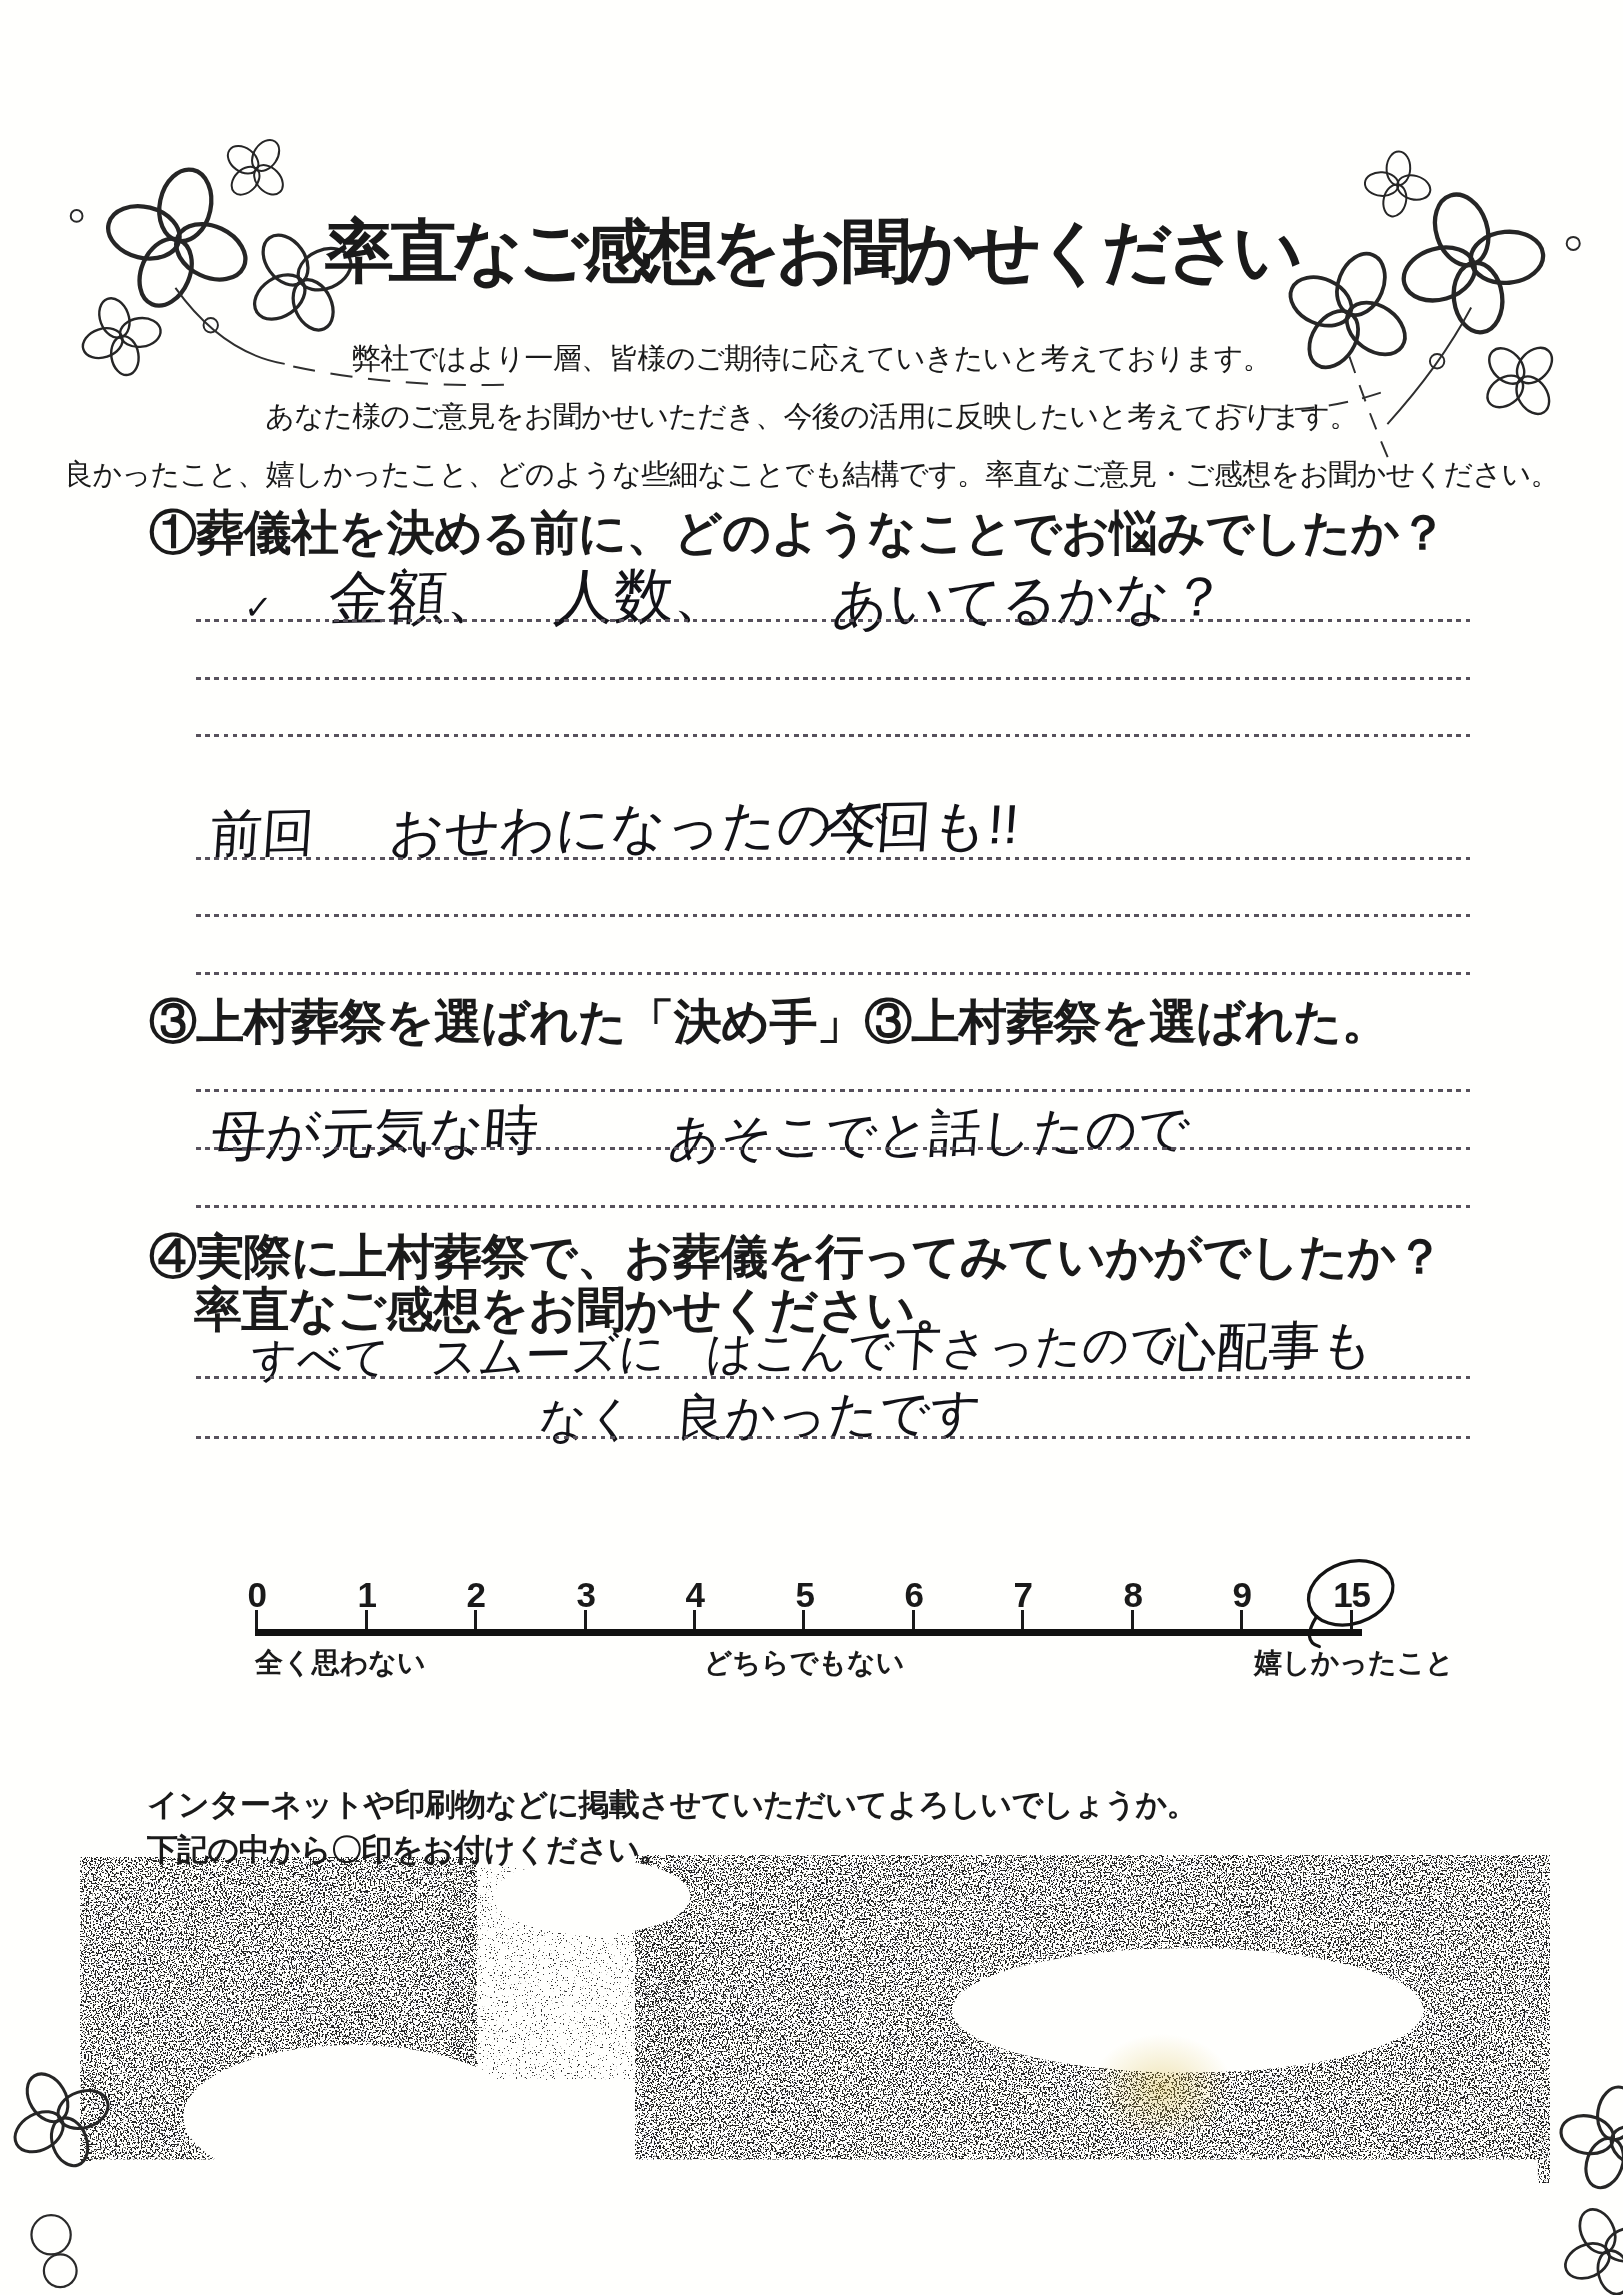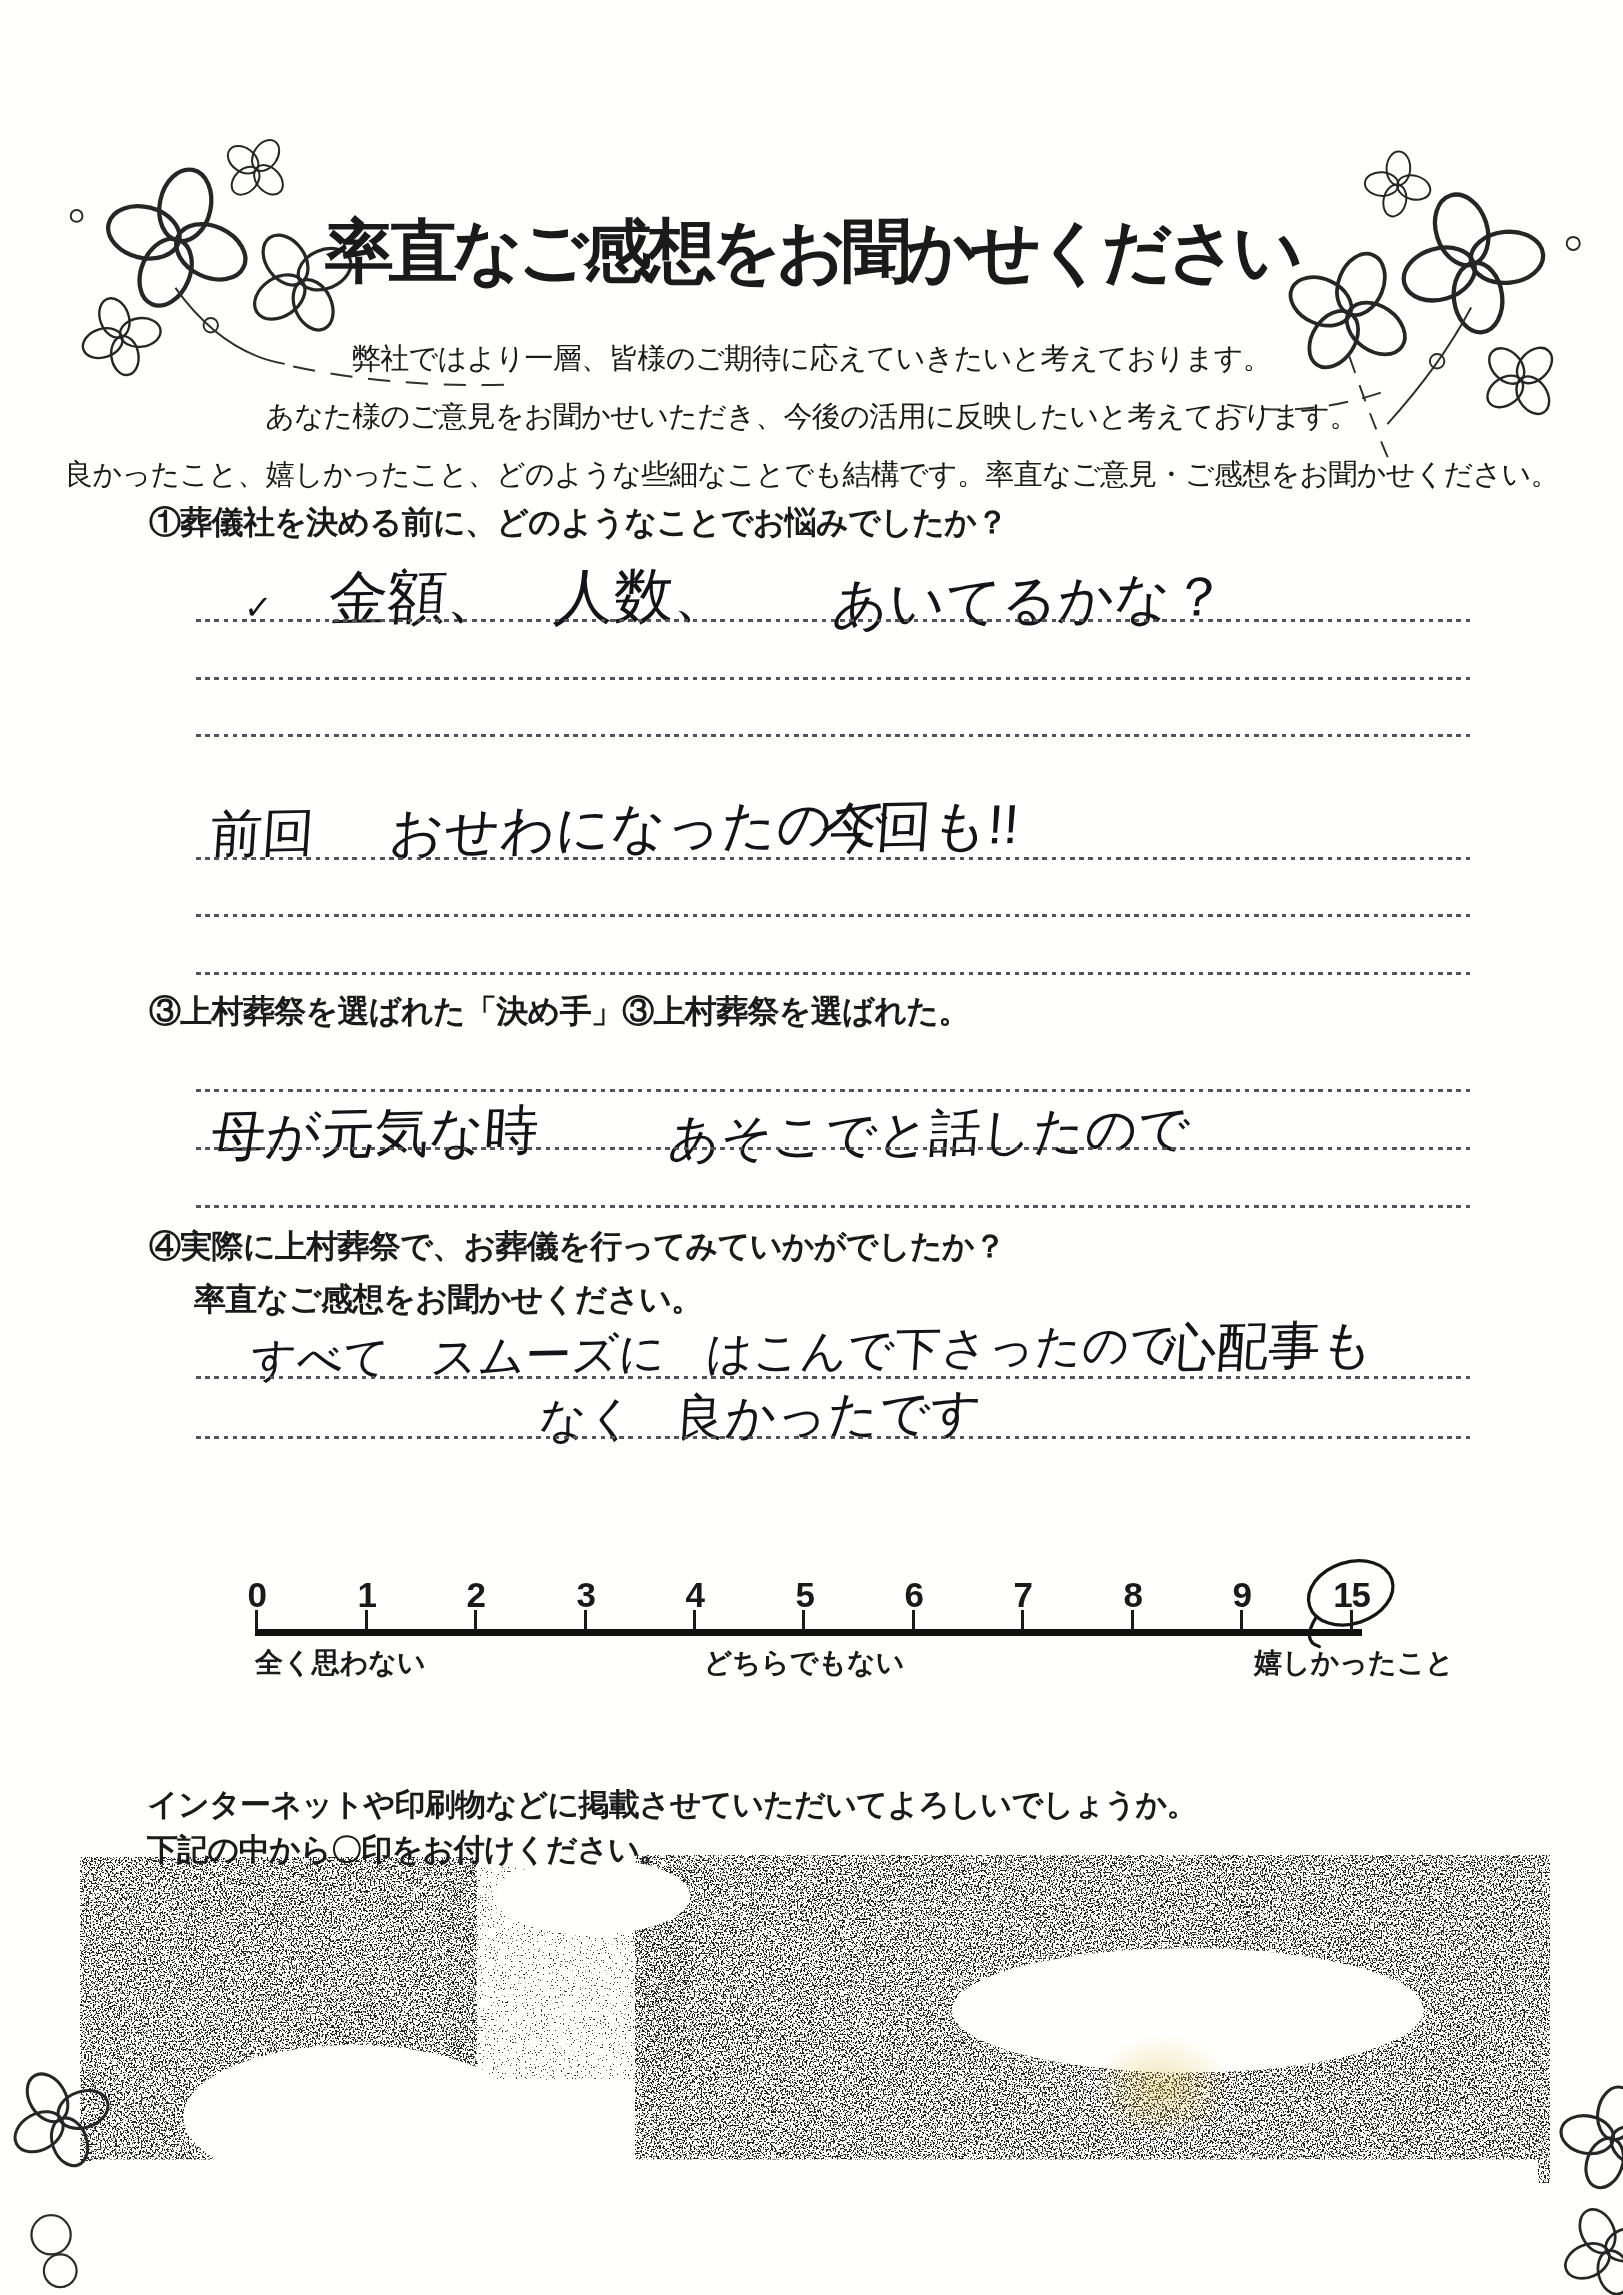--- a/index.html
+++ b/index.html
@@ -11,21 +11,21 @@
   .title{
     position:absolute;top:216px;left:0;width:100%;text-align:center;
     font-size:69px;font-weight:800;letter-spacing:-5.2px;line-height:1.05;
   }
   .intro{
     position:absolute;top:329px;left:0;width:100%;text-align:center;
     font-size:29px;line-height:58px;font-weight:500;letter-spacing:-0.7px;
   }
   .intro div{white-space:nowrap;}
   .qhead{
-    position:absolute;left:149px;font-size:32px;font-weight:bold;
+    position:absolute;left:149px;font-size:48px;font-weight:bold;
     letter-spacing:-0.7px;white-space:nowrap;
   }
   .qhead.sub{left:194px;}
   .dotline{
     position:absolute;left:196px;width:1276px;height:3.3px;
     background-image:repeating-linear-gradient(90deg,#57515c 0 4.6px,transparent 4.6px 9.2px);
   }
   .hw{
     position:absolute;white-space:nowrap;color:#131318;font-weight:400;
     transform:skewX(-5deg) rotate(-1.2deg);transform-origin:left bottom;

